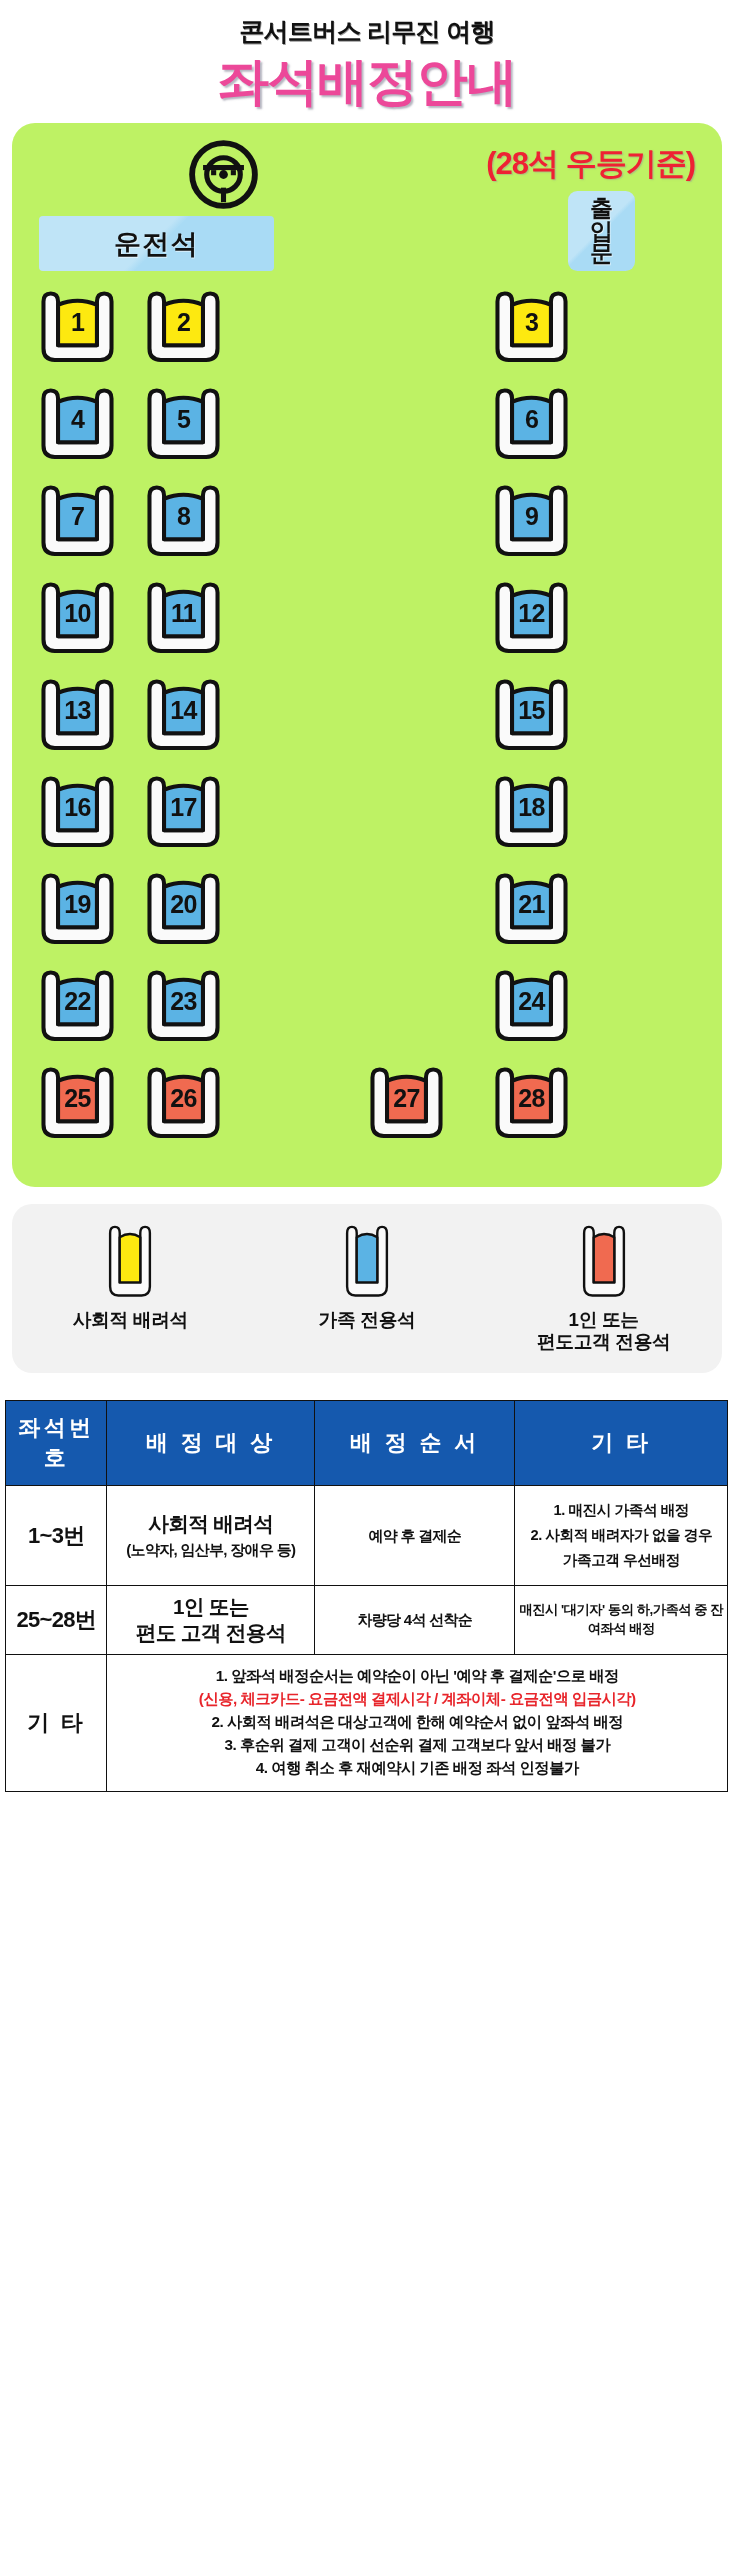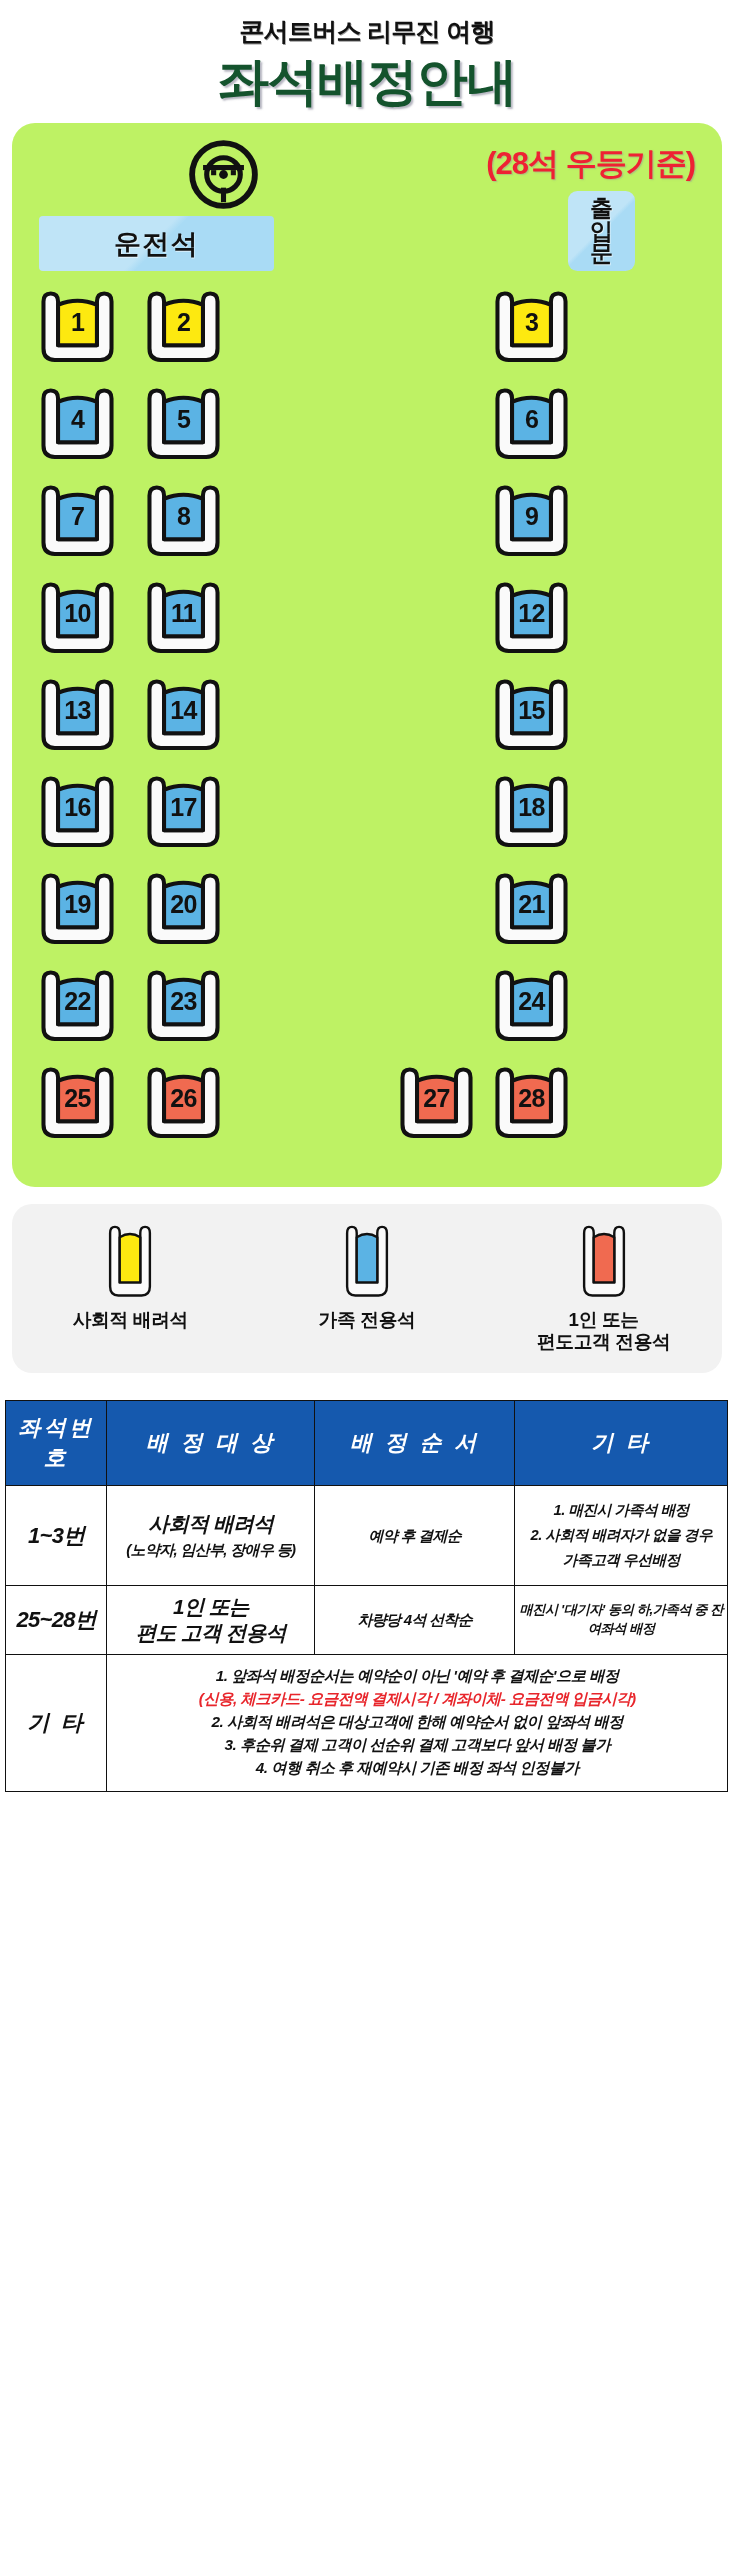--- a/index.html
+++ b/index.html
@@ -22,21 +22,21 @@
     font-weight: 900;
     color: #111111;
     letter-spacing: -0.7px;
     line-height: 1.1;
     text-shadow: 0.7px 0.7px 0 #999;
   }
   .maintitle {
     margin-top: 9.3px;
     font-size: 51px;
     font-weight: 900;
-    color: #14532d;
+    color: #ec4899;
     letter-spacing: -1.3px;
     line-height: 1.05;
     text-shadow: 2px 2px 2px rgba(120,120,140,0.55);
   }
 
   
   .bus-panel {
     position: relative;
     margin: 14.7px 12px 0 12px;
     width: 710px;
@@ -119,21 +119,21 @@
     width: 710px;
     padding: 0 0 0 0;
   }
   .seat-row {
     position: relative;
     height: 97px;
   }
   .seat-cell { position: absolute; top: 0; }
   .col-0 { left: 25px; }
   .col-1 { left: 131px; }
-  .col-2 { left: 384px; }
+  .col-2 { left: 354px; }
   .col-3 { left: 479px; }
 
   .seat {
     position: relative;
     width: 81px;
     height: 81px;
   }
   .seat svg { display: block; width: 81px; height: 81px; }
   .seat .num {
     position: absolute;
@@ -181,21 +181,20 @@
 
   
   .table-wrap {
     margin: 27px 5.3px 0 5.3px;
     width: 723px;
   }
   table.rules {
     width: 723px;
     border-collapse: collapse;
     table-layout: fixed;
-    font-style: italic;
   }
   table.rules th, table.rules td {
     border: 1.3px solid #111;
     text-align: center;
     vertical-align: middle;
     color: #111;
   }
   table.rules thead th {
     background: #1559ae;
     color: #ffffff;

